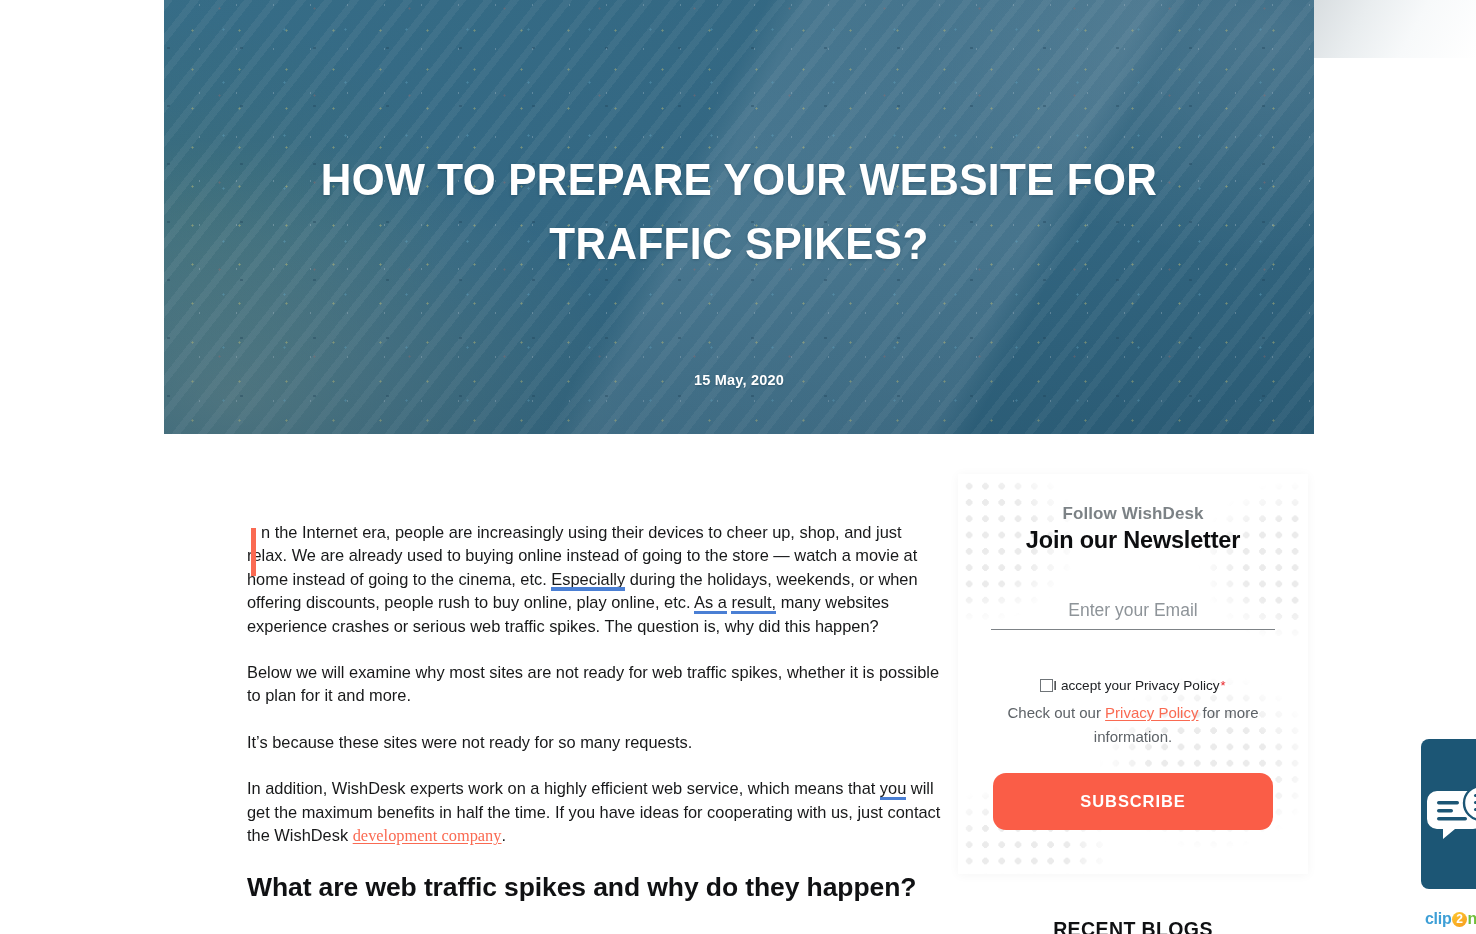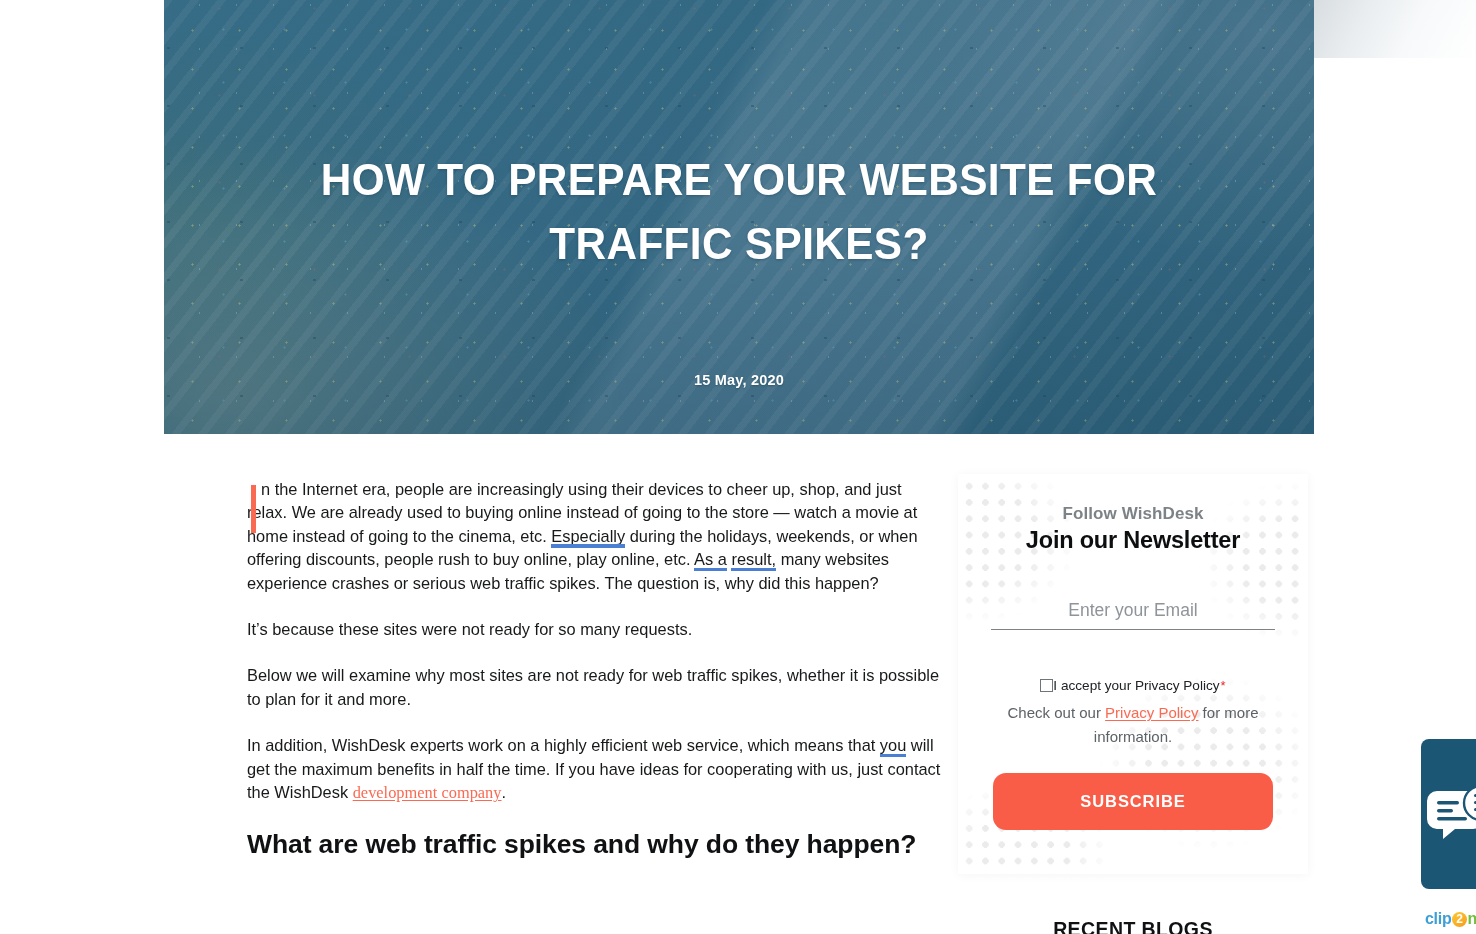--- a/index.html
+++ b/index.html
@@ -130,21 +130,21 @@
   .para.first {
     text-indent: 0;
   }
   .dropcap-wrap { position: relative; }
   .dropcap {
     position: absolute;
     left: 4px; top: 7px;
     width: 5px; height: 48px;
     background: #fa6a52;
   }
-  .para.first { padding-left: 0; }
+  .para.first { padding-left: 0; margin-top: 43px; }
   .para.first .lead-pad { display: inline-block; width: 14px; }
 
   .hl-blue {
     position: relative;
   }
   .hl-blue::after {
     content: "";
     position: absolute;
     left: 0; right: 0;
     bottom: -3px;
@@ -359,22 +359,22 @@
 
   <div class="content">
 
     <div class="article">
 
       <div class="dropcap-wrap">
         <div class="dropcap"></div>
         <p class="para first"><span class="lead-pad"></span><span>n the Internet era, people are increasingly using their devices to cheer up, shop, and just relax. We are already used to buying online instead of going to the store — watch a movie at home instead of going to the cinema, etc. </span><span class="hl-blue">Especially</span><span> during the holidays, weekends, or when offering discounts, people rush to buy online, play online, etc. </span><span class="hl-blue">As a</span><span> </span><span class="hl-blue">result,</span><span> many websites experience crashes or serious web traffic spikes. The question is, why did this happen?</span></p>
       </div>
 
+      <p class="para"><span>Below we will examine why most sites are not ready for web traffic spikes, whether it is possible to plan for it and more.</span></p>
       <p class="para"><span>It’s because these sites were not ready for so many requests.</span></p>
-      <p class="para"><span>Below we will examine why most sites are not ready for web traffic spikes, whether it is possible to plan for it and more.</span></p>
       <p class="para"><span>In addition, WishDesk experts work on a highly efficient web service, which means that </span><span class="hl-blue">you</span><span> will get the maximum benefits in half the time. If you have ideas for cooperating with us, just contact the WishDesk </span><a class="inline-link" href="#">development company</a><span>.</span></p>
 
       <h2 class="section-heading">What are web traffic spikes and why do they happen?</h2>
       <div class="tail-para"></div>
     </div>
 
     <div class="sidebar">
 
       <div class="newsletter">
         <div class="nl-dots"></div>

